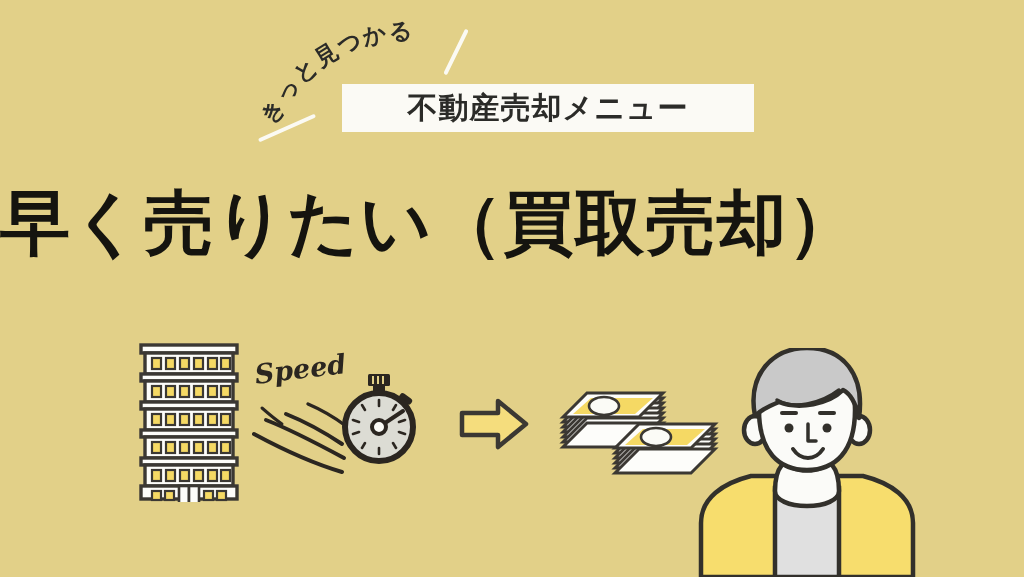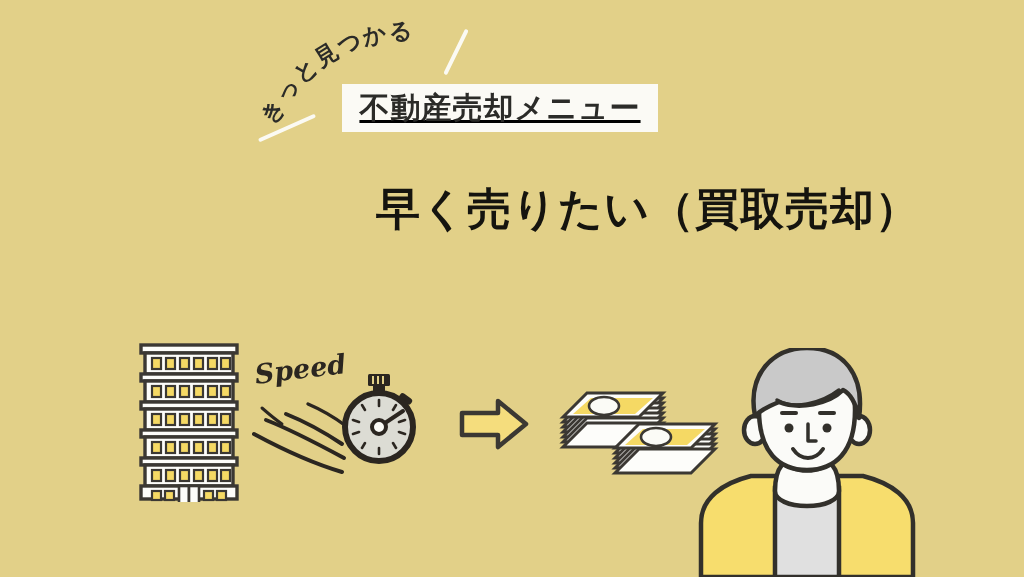--- a/index.html
+++ b/index.html
@@ -62,47 +62,46 @@
     font-size: 23px;
     font-weight: bold;
     fill: #2b2b28;
     letter-spacing: 1.5px;
   }
 
   #title-plate {
     position: absolute;
     left: 342px;
     top: 84px;
-    width: 316px;
+    width: 412px;
     height: 48px;
     background: #fbfaf5;
     display: flex;
     align-items: center;
     justify-content: center;
-    text-decoration: underline;
   }
   #title-plate-label {
     font-family: "DejaVu Sans", "Liberation Sans", sans-serif;
     font-size: 30px;
     font-weight: bold;
     color: #2b2b28;
     letter-spacing: 1px;
     white-space: nowrap;
     line-height: 1;
   }
 
   
   #headline {
     position: absolute;
     left: 0;
     top: 184px;
     width: 920px;
-    text-align: right;
+    text-align: left;
     font-family: "DejaVu Sans", "Liberation Sans", sans-serif;
-    font-size: 44px;
+    font-size: 70px;
     font-weight: bold;
     color: #15140f;
     letter-spacing: 1px;
     line-height: 1.12;
     white-space: nowrap;
   }
 
   
   #illustration-row {
     position: absolute;

